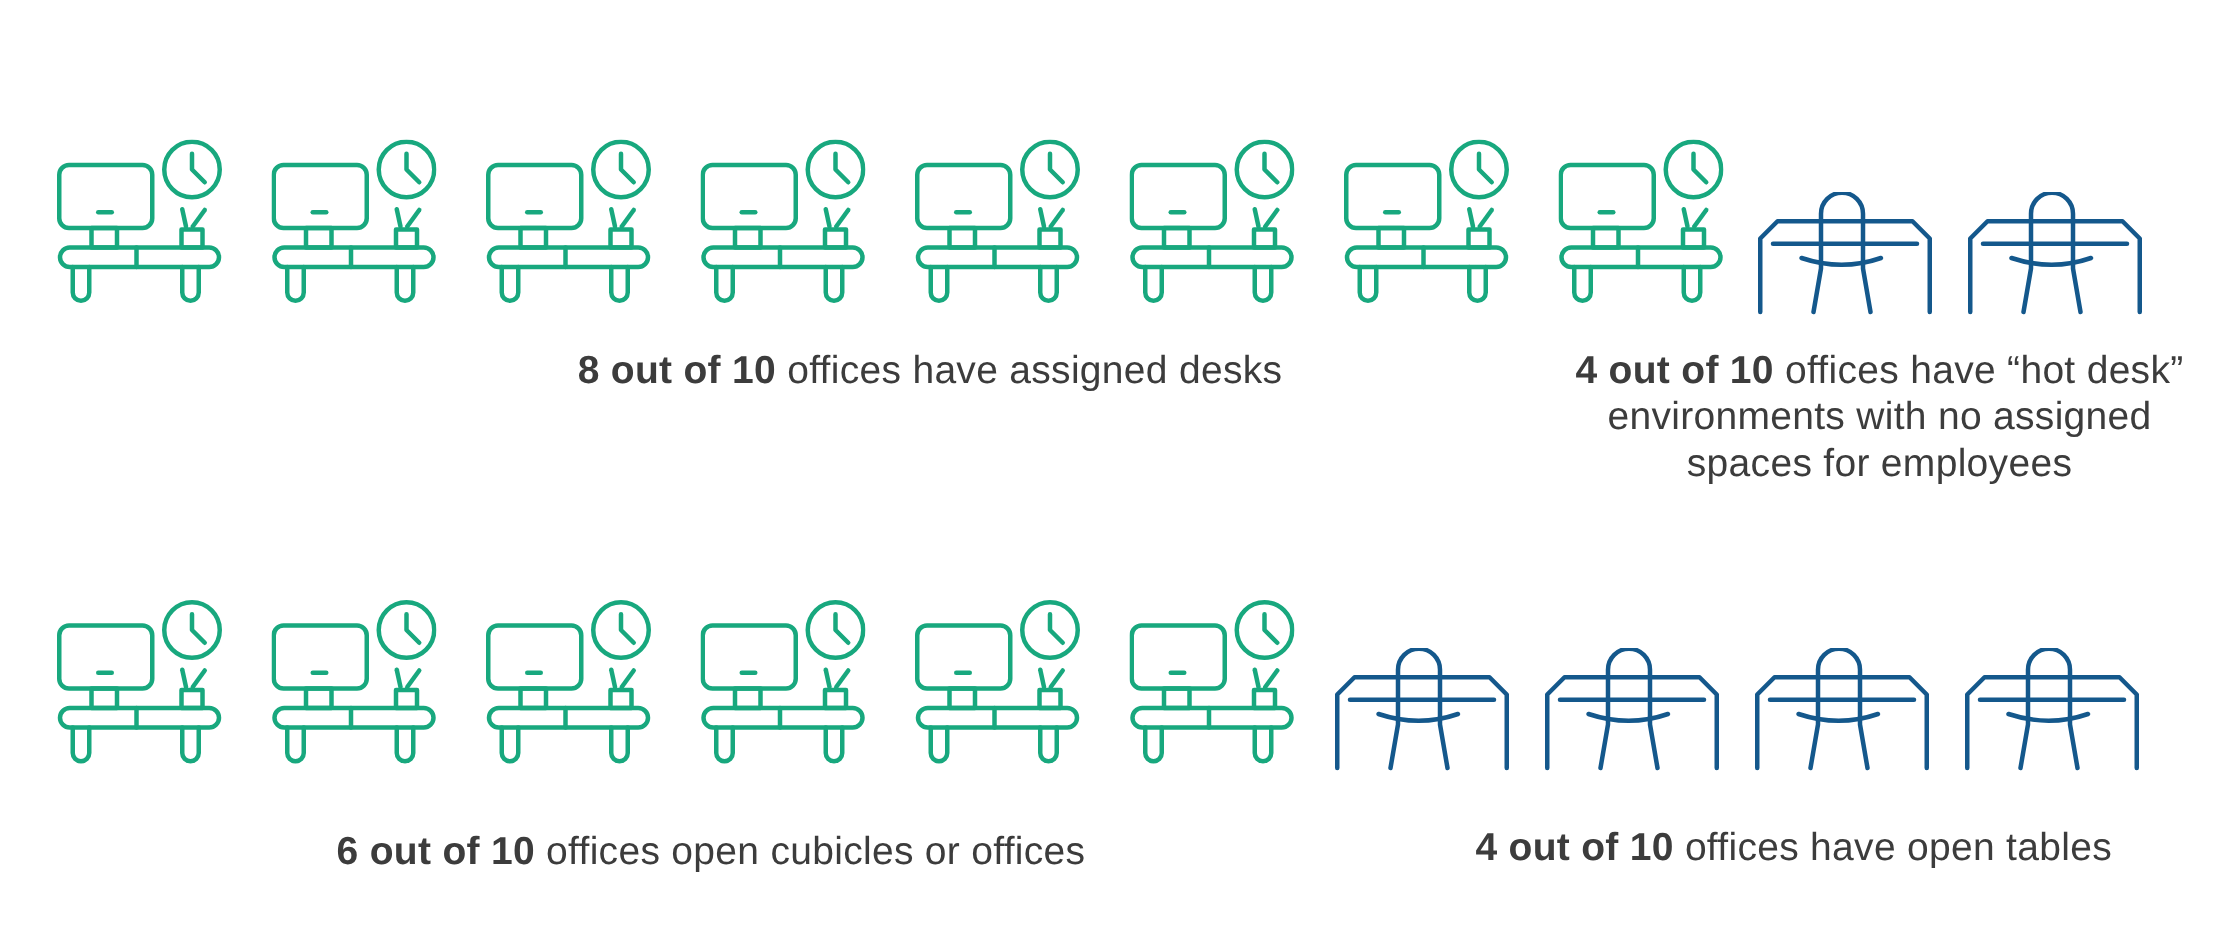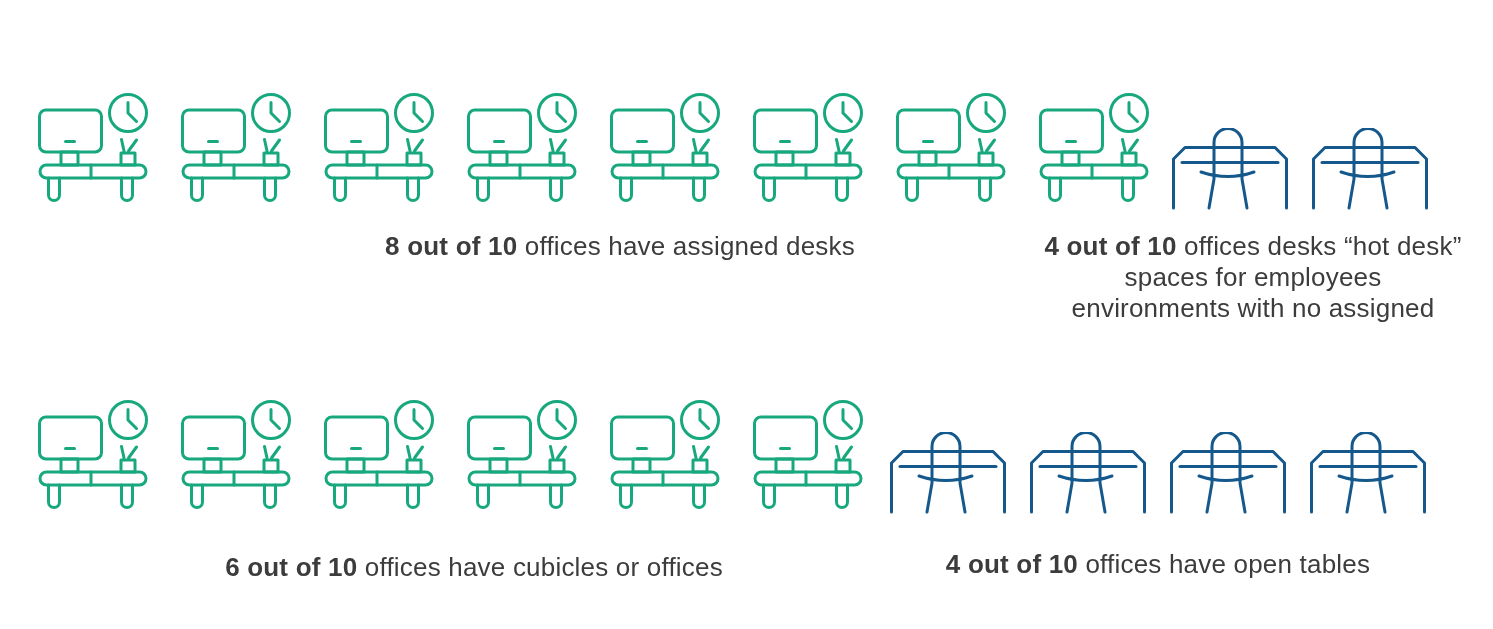--- a/index.html
+++ b/index.html
@@ -176,23 +176,23 @@
     <path d="M1.5 80 V31 L13 19.5 H103 L114.5 31 V80"></path>
     <line x1="10" y1="34.5" x2="106" y2="34.5"></line>
   </svg>
 </div>
 
   <div class="caption" style="left:270px; top:231px; width:700px;">
     <div><span class="b">8 out of 10</span> <span>offices have assigned desks</span></div>
   </div>
 
   <div class="caption" style="left:1028px; top:231px; width:450px;">
-    <div><span class="b">4 out of 10</span> <span>offices desks “hot desk”</span></div>
+    <div><span class="b">4 out of 10</span> <span>offices have “hot desk”</span></div>
+    <div>environments with no assigned</div>
     <div>spaces for employees</div>
-    <div>environments with no assigned</div>
   </div>
 
   <div class="icon-group desks" style="left:38px; top:400px;">
   <svg class="icon desk-icon" width="110" height="110" viewBox="0 0 110 110" fill="none" stroke="currentColor" stroke-width="3" stroke-linecap="round" stroke-linejoin="round">
     <circle cx="90" cy="20" r="18.5"></circle>
     <path d="M90 9.5 V20 L98.5 28.5"></path>
     <rect x="1.5" y="17" width="62" height="42" rx="6.5"></rect>
     <line x1="27.5" y1="48.5" x2="36.5" y2="48.5"></line>
     <rect x="23" y="59" width="17" height="13"></rect>
     <line x1="86" y1="58" x2="83.5" y2="46.5"></line>
@@ -312,20 +312,20 @@
     <path d="M42 20 V14.5 A14 14 0 0 1 70 14.5 V20"></path>
     <path d="M42 20 V51 L37 80"></path>
     <path d="M70 20 V51 L75 80"></path>
     <path d="M29 44 Q56 53 82 44"></path>
     <path d="M1.5 80 V31 L13 19.5 H103 L114.5 31 V80"></path>
     <line x1="10" y1="34.5" x2="106" y2="34.5"></line>
   </svg>
 </div>
 
   <div class="caption" style="left:124px; top:552px; width:700px;">
-    <div><span class="b">6 out of 10</span> <span>offices have cubicles or offices</span></div>
+    <div><span class="b">6 out of 10</span> <span>offices open cubicles or offices</span></div>
   </div>
 
-  <div class="caption" style="left:908px; top:549px; width:500px;">
+  <div class="caption" style="left:908px; top:549px; width:500px;text-align:right;">
     <div><span class="b">4 out of 10</span> <span>offices have open tables</span></div>
   </div>
 
 </div>
 
 </body></html>

